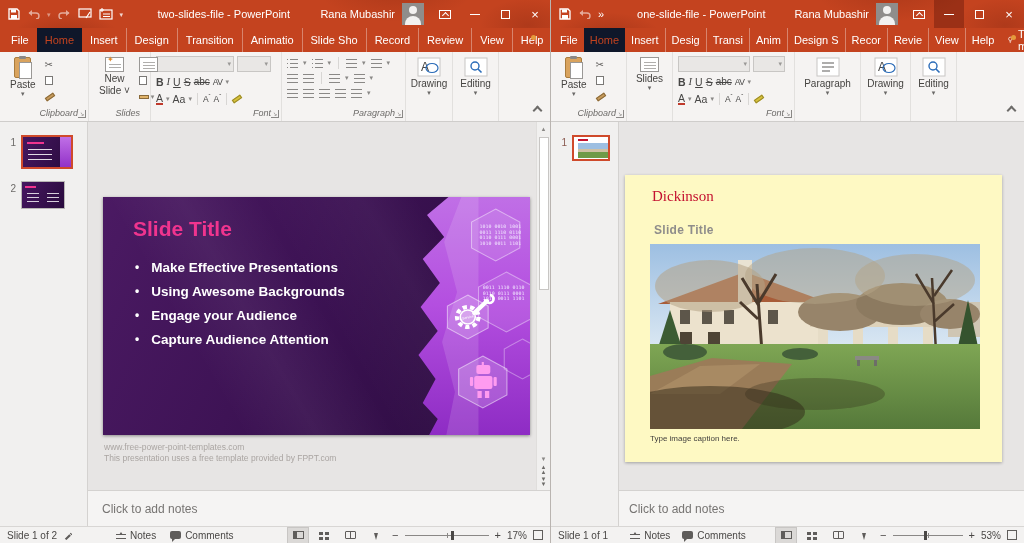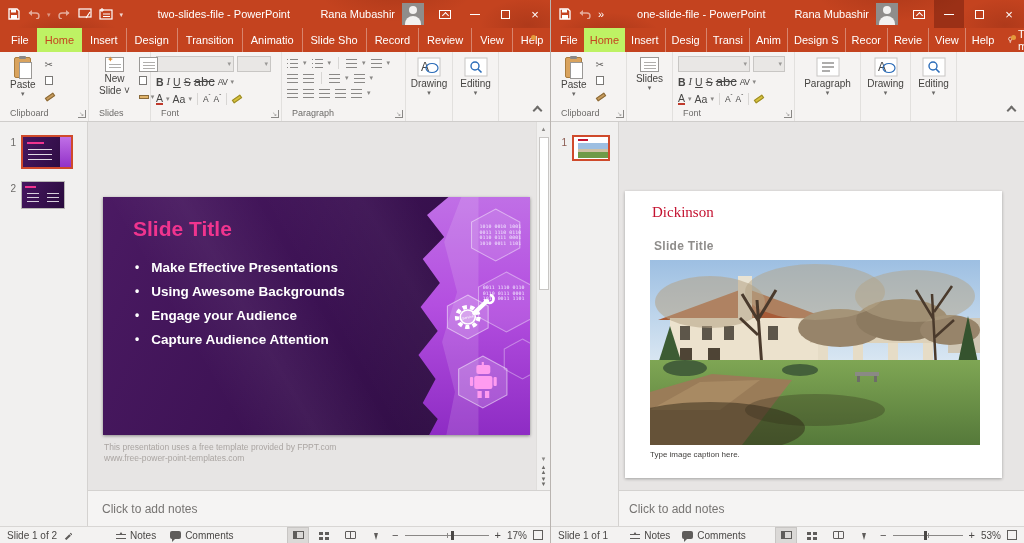--- a/index.html
+++ b/index.html
@@ -30,33 +30,33 @@
   .ic-min { width:10px; height:1px; background:#fff; }
   .ic-max { width:9px; height:9px; border:1px solid #fff; }
   .ic-close { font-size:13px; line-height:13px; }
   .ic-ribopt { width:12px; height:9px; border:1px solid #fff; position:relative; }
   .ic-ribopt::after { content:""; position:absolute; left:3px; top:2px; width:4px; height:4px; border-left:1px solid #fff; border-top:1px solid #fff; transform:rotate(45deg); }
 
   
   .tabrow { flex:0 0 19px; background:#c4431f; display:flex; align-items:stretch; color:#fff; font-size:11px; padding-left:3px; position:relative; }
   .tab { padding:0 8px; display:flex; align-items:center; white-space:nowrap; }
   #win-right .tab { padding:0 6px; }
-  .tab.selected { background:#bef264; color:#c4431f; }
+  .tab.selected { background:#0f172a; color:#c4431f; }
   .tab.sep { border-right:1px solid rgba(255,255,255,.35); }
   .tellme { display:flex; align-items:center; gap:5px; padding:0 8px; }
   .tb-spacer { flex:1; }
   .bubble { width:14px; height:10px; border:1px solid #fff; border-radius:2px; position:relative; margin-right:14px; }
   .bubble::after { content:""; position:absolute; left:2px; bottom:-4px; border:2px solid transparent; border-top-color:#fff; border-left-color:#fff; }
   .odot { position:absolute; width:5px; height:5px; border-radius:50%; background:#e59a3c; top:7px; }
 
   
   .ribbon { flex:0 0 65px; background:#f5f3f2; border-bottom:1px solid #cfcdcb; display:flex; position:relative; }
   .rgroup { display:flex; flex-direction:column; border-right:1px solid #e2e0de; }
   .rg-content { flex:1; display:flex; align-items:flex-start; padding:4px 5px 0; gap:4px; }
-  .rg-label { height:15px; display:flex; align-items:center; justify-content:flex-start; font-size:9px; color:#6d6b69; position:relative; padding:0 10px 2px; white-space:nowrap; }
+  .rg-label { height:15px; display:flex; align-items:center; justify-content:flex-end; font-size:9px; color:#6d6b69; position:relative; padding:0 10px 2px; white-space:nowrap;font-style:italic; }
   .launcher { position:absolute; right:2px; bottom:3px; width:8px; height:8px; border-right:1px solid #8a8886; border-bottom:1px solid #8a8886; font-size:6px; line-height:8px; color:#8a8886; text-align:center; }
   .bigbtn { display:flex; flex-direction:column; align-items:center; font-size:10px; color:#454341; padding:1px 5px; gap:1px; white-space:nowrap; }
   .bigbtn .carr { font-size:7px; line-height:6px; color:#6a6867; }
   .minicol { display:flex; flex-direction:column; gap:3px; padding-top:2px; }
   .mini { height:13px; display:flex; align-items:center; gap:2px; color:#5f5d5b; font-size:10px; }
   .ic-copy { width:8px; height:9px; border:1px solid #7a7876; position:relative; background:#fff; }
   .ic-copy::after { content:""; position:absolute; left:2px; top:-3px; width:8px; height:9px; border:1px solid #7a7876; background:#fff; z-index:-1; }
   .ic-brush { width:10px; height:4px; background:#c79a5b; border:1px solid #8a6a3a; transform:rotate(-35deg); }
   .ic-paste { width:17px; height:21px; background:#d9a35e; border:1px solid #a97c3e; border-radius:2px; position:relative; }
   .ic-paste::before { content:""; position:absolute; left:4px; top:-2px; width:7px; height:3px; background:#8a8886; border-radius:1px; }
@@ -68,21 +68,21 @@
   .ic-slide { width:19px; height:15px; background:#fff; border:1px solid #9a9896; position:relative; }
   .ic-slide::after { content:""; position:absolute; left:3px; top:4px; width:12px; height:7px;
     background:repeating-linear-gradient(to bottom,#b0aeac 0 1px, transparent 1px 3px); }
   .fontcol { display:flex; flex-direction:column; gap:2px; }
   .fontrow { display:flex; align-items:center; gap:3px; height:15px; }
   .selbox { height:16px; background:#e9e7e5; border:1px solid #c8c6c4; display:flex; align-items:center; justify-content:flex-end; padding-right:2px; }
   .selbox .carrSm { color:#9a9896; }
   .fb { font-size:10.5px; color:#474645; }
   .fb.b { font-weight:bold; } .fb.i { font-style:italic; font-family:"Liberation Serif",serif; }
   .fb.u { text-decoration:underline; } .fb.s { text-decoration:line-through; }
-  .fb.abc { font-size:13px; text-decoration:line-through; }
+  .fb.abc { font-size:10px; text-decoration:line-through; }
   .fb.av { font-size:8.5px; letter-spacing:-.5px; }
   .fb.acolor { border-bottom:2px solid #c0392b; line-height:10px; }
   .fb.sup { font-size:8.5px; } .fb.sup sup { font-size:6px; }
   .vdiv { width:1px; height:12px; background:#d8d6d4; margin:0 2px; }
   .pgcol { display:flex; flex-direction:column; gap:3px; padding-top:1px; }
   .prow { display:flex; align-items:center; gap:5px; height:12px; }
   .plines { width:11px; height:9px; background:repeating-linear-gradient(to bottom,#8a8886 0 1px, transparent 1px 4px); }
   .plines.bul { position:relative; padding-left:3px; background-clip:content-box; }
   .plines.bul::before { content:""; position:absolute; left:0; top:0; width:1px; height:9px;
     background:repeating-linear-gradient(to bottom,#8a8886 0 1px, transparent 1px 4px); }
@@ -119,21 +119,21 @@
     background:linear-gradient(115deg,#4b1a63 0%, #3c1253 48%, #2a0b3e 100%); box-shadow:0 1px 3px rgba(0,0,0,.4); }
   .slideL .sheen { position:absolute; inset:0; background:linear-gradient(60deg, transparent 25%, rgba(255,255,255,.05) 38%, transparent 52%, rgba(255,255,255,.04) 70%, transparent 80%); }
   .stitle { position:absolute; left:30px; top:20px; font-size:21px; font-weight:bold; color:#f0348e; }
   .sbullets { position:absolute; left:32px; top:58px; color:#fff; font-size:13.5px; font-weight:600; }
   .sbullet { display:flex; align-items:center; height:24px; gap:12px; }
   .sbullet .dot { font-size:12px; }
   .hexband { position:absolute; right:0; top:0; bottom:0; width:118px; }
   .fppt { position:absolute; left:16px; top:320px; font-size:8.5px; color:#aaa5a2; line-height:11px; }
 
   
-  .slideR { position:absolute; left:6px; top:69px; width:377px; height:287px; background:#ffffff; box-shadow:0 1px 3px rgba(0,0,0,.3); }
+  .slideR { position:absolute; left:6px; top:53px; width:377px; height:287px; background:#fef9c3; box-shadow:0 1px 3px rgba(0,0,0,.3); }
   .dlogo { position:absolute; left:27px; top:13px; font-family:"Liberation Serif", serif; font-size:15px; color:#c41230; }
   .rtitle { position:absolute; left:29px; top:48px; font-size:12px; font-weight:bold; color:#8f8d8b; letter-spacing:.3px; }
   .photo { position:absolute; left:25px; top:69px; width:330px; height:185px; }
   .rcaption { position:absolute; left:25px; top:259px; font-size:8px; color:#403e3c; }
 
   
   .mini-s1 { width:50px; height:32px; background:linear-gradient(115deg,#451760,#2a0b3e); }
   .mini-s1 .band, .mini-s2 .band { position:absolute; right:0; top:0; bottom:0; width:11px; background:linear-gradient(#c06fe6,#9232c8); }
   .mini-s1 .pl { position:absolute; left:4px; top:5px; width:17px; height:2px; background:#f0348e; }
   .mini-s1 .wl { position:absolute; left:5px; width:24px; height:1px; background:rgba(255,255,255,.85); }
@@ -506,22 +506,22 @@
                     <span class="dot">•</span>
                     <span>Engage your Audience</span>
                   </div>
                 <div class="sbullet">
                     <span class="dot">•</span>
                     <span>Capture Audience Attention</span>
                   </div>
               </div>
             </div>
             <div class="fppt">
+              <div>www.free-power-point-templates.com</div>
               <div>This presentation uses a free template provided by FPPT.com</div>
-              <div>www.free-power-point-templates.com</div>
             </div>
           </div>
           <div class="vscroll">
             <span class="sarr">▲</span>
             <div class="strack">
                 <div class="sthumb"></div>
               </div>
             <span class="sarr">▼</span>
             <span class="dblarr">▲<br>▲</span>
             <span class="dblarr">▼<br>▼</span>

